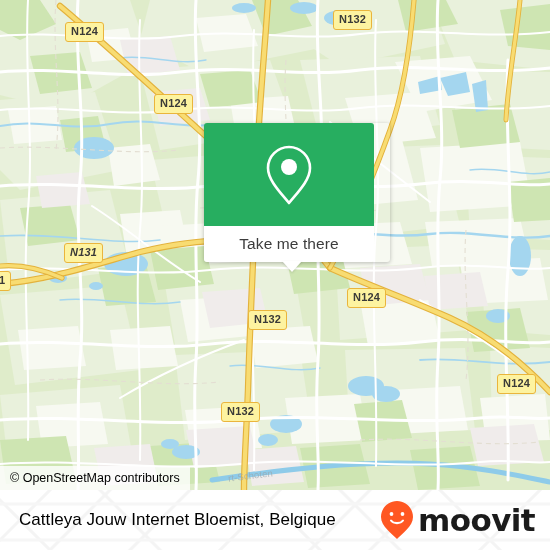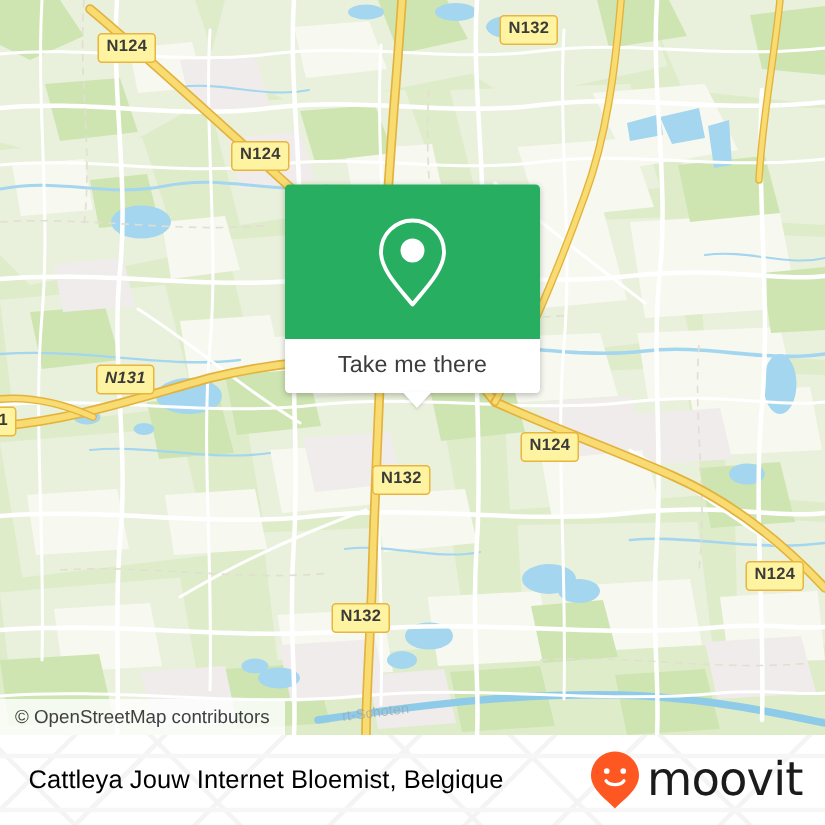--- a/index.html
+++ b/index.html
@@ -63,28 +63,29 @@
     font-size: 9.5px;
     font-family: "Liberation Sans", sans-serif;
     white-space: nowrap;
     opacity: 0.72;
     letter-spacing: 0.1px;
   }
 
   
   #popup-card {
     position: absolute;
-    left: 190px;
+    left: 204px;
     top: 123px;
     width: 170px;
     height: 139px;
     border-radius: 3px;
     overflow: visible;
     box-shadow: 0 1px 4px rgba(0,0,0,0.26);
     z-index: 40;
+    padding-left: 16px;
   }
   #popup-image {
     position: absolute;
     left: 0; top: 0;
     width: 170px;
     height: 103px;
     background: #27ae60;
     border-radius: 3px 3px 0 0;
     display: flex;
     align-items: center;
@@ -123,21 +124,21 @@
   
   #osm-attribution {
     position: absolute;
     left: 0;
     top: 466px;
     height: 24px;
     padding: 0 10px 0 10px;
     display: flex;
     align-items: center;
     background: rgba(255,255,255,0.80);
-    color: #404040;
+    color: #000000;
     font-size: 12.5px;
     font-family: "Liberation Sans", sans-serif;
     z-index: 30;
     box-sizing: border-box;
   }
 
   
   #footer {
     position: absolute;
     left: 0;
@@ -172,21 +173,21 @@
     top: 0;
     height: 60px;
     display: flex;
     align-items: center;
     gap: 3px;
   }
   #moovit-wordmark {
     color: #1b1b1b;
     font-size: 31px;
     font-family: "DejaVu Sans", sans-serif;
-    font-weight: normal;
+    font-weight: bold;
     letter-spacing: -0.6px;
     line-height: 1;
     margin-left: 1px;
   }
 </style>
 </head>
 <body>
 
 <div id="app">
 

